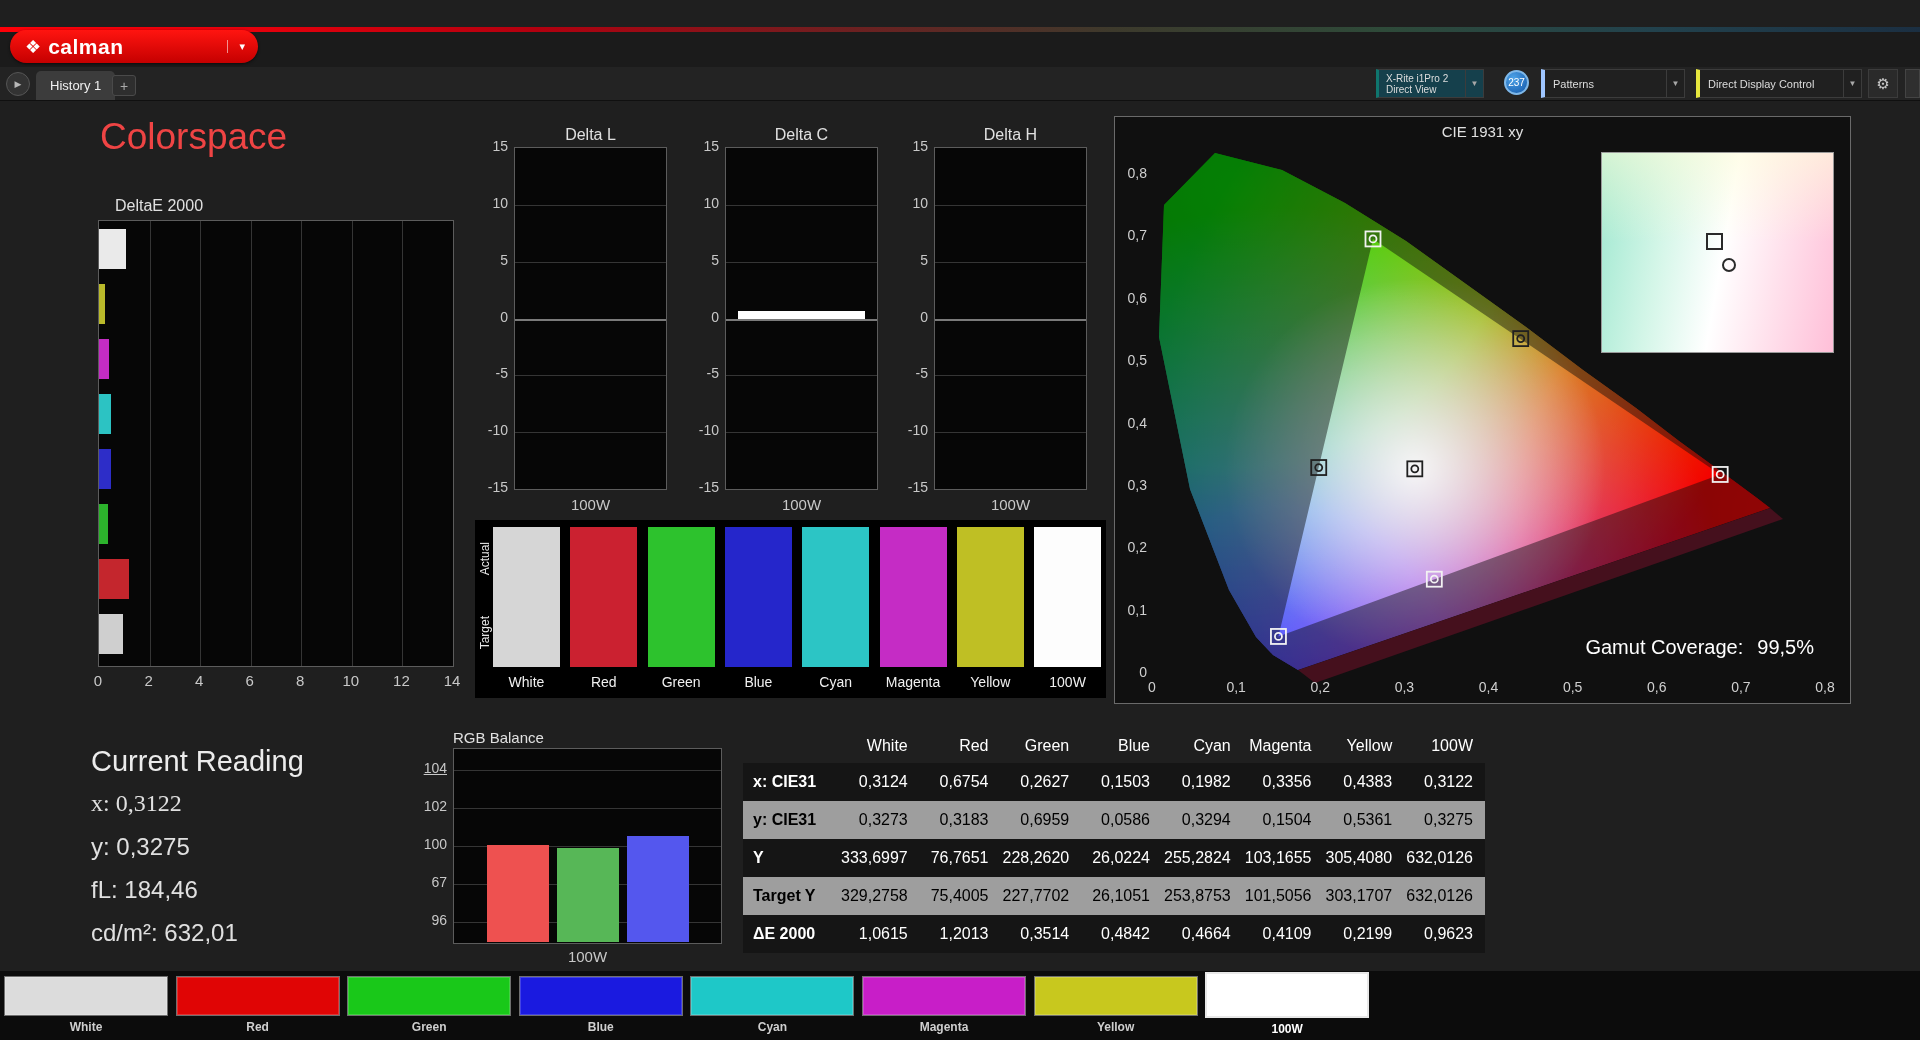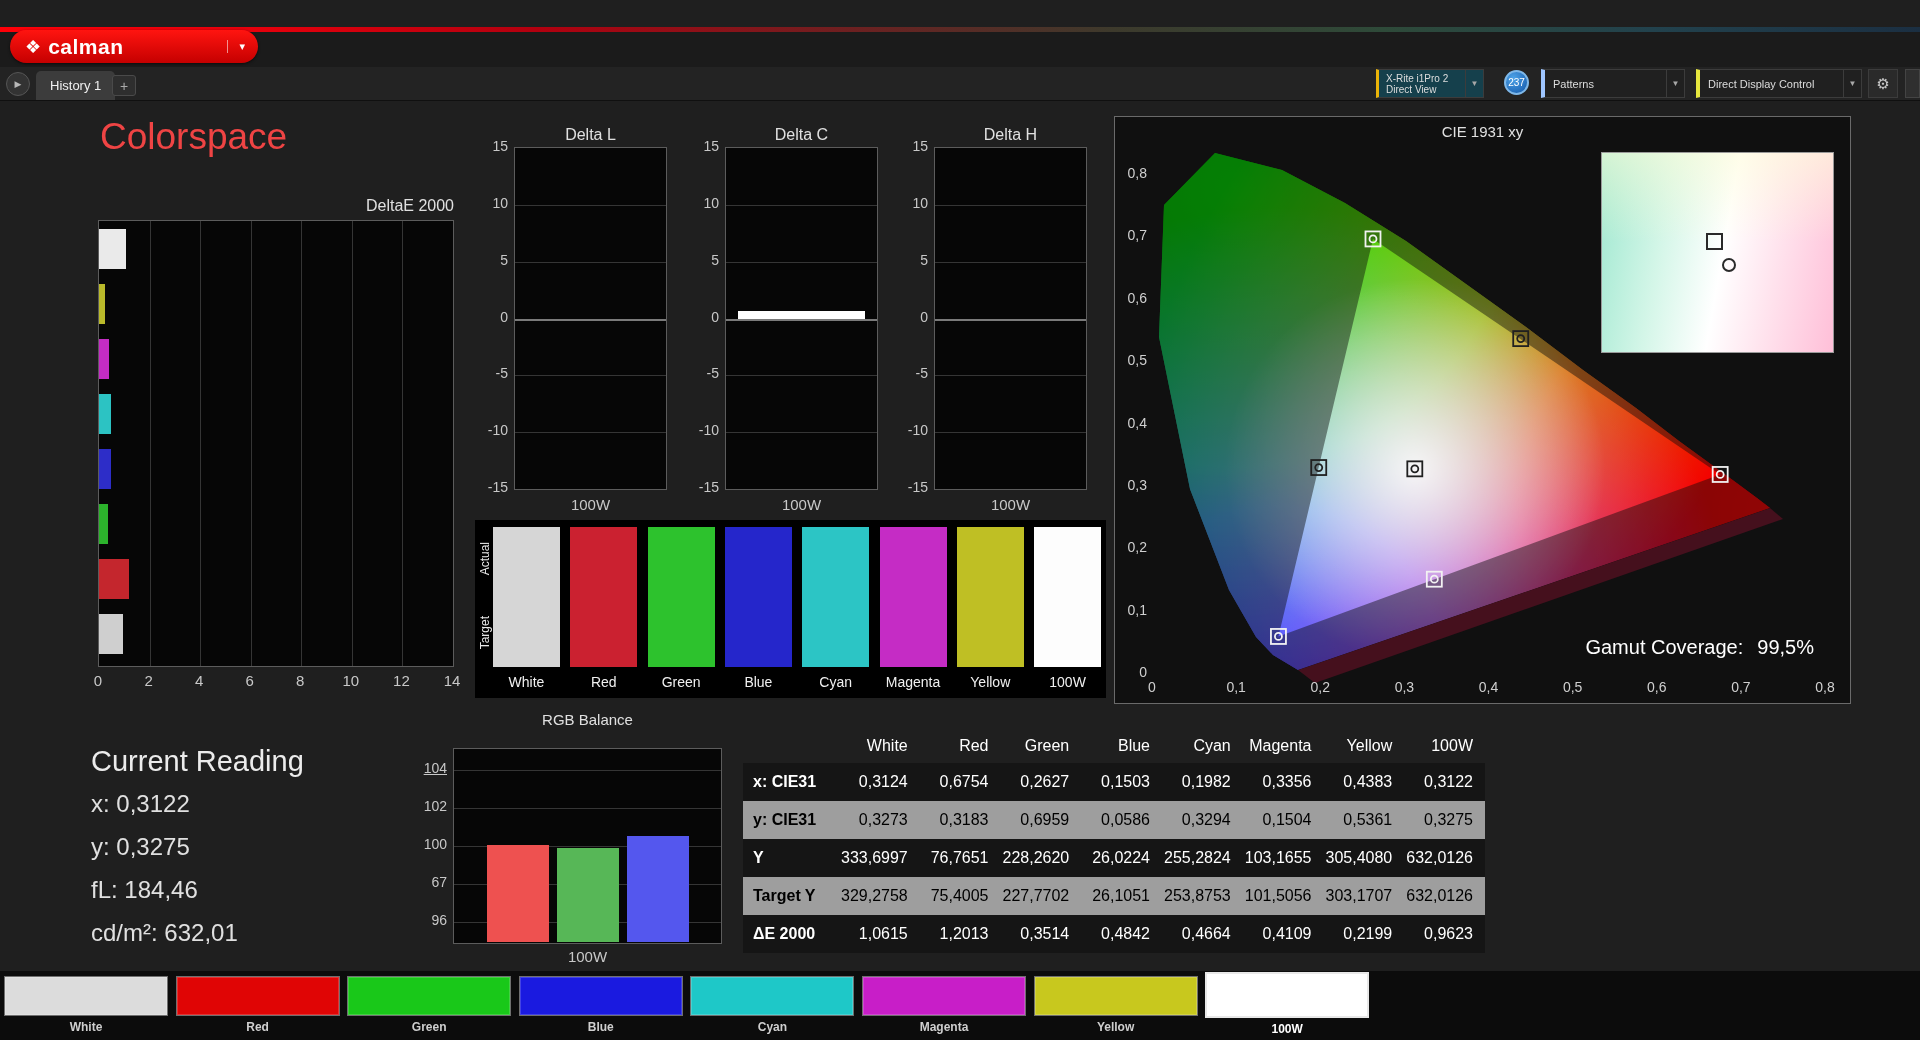--- a/index.html
+++ b/index.html
@@ -39,37 +39,37 @@
                 display:flex;align-items:center;justify-content:center;}
   .tab{position:absolute;left:36px;top:4px;height:29px;padding:0 14px;background:#3c3c3c;
        border-radius:5px 5px 0 0;color:#f0f0f0;font-size:13px;display:flex;align-items:center;}
   .add-tab{position:absolute;left:112px;top:8px;width:22px;height:19px;background:#2e2e2e;
            border:1px solid #4a4a4a;border-radius:3px;color:#aaa;font-size:14px;line-height:14px;
            display:flex;align-items:center;justify-content:center;}
   .dropdown{position:absolute;top:2px;height:29px;background:#202020;border:1px solid #3c3c3c;
             color:#ddd;display:flex;align-items:center;box-sizing:border-box;}
   .dd-caret{margin-left:auto;width:17px;text-align:center;font-size:8px;color:#a8a8a8;
             border-left:1px solid #3c3c3c;align-self:stretch;display:flex;align-items:center;justify-content:center;}
-  .meter-dd{left:1376px;width:108px;background:#15404c;border-left:3px solid #eab308;}
+  .meter-dd{left:1376px;width:108px;background:#15404c;border-left:3px solid #0f766e;}
   .meter-text{font-size:10px;line-height:11px;padding-left:7px;}
   .meter-badge{position:absolute;left:1504px;top:3px;width:25px;height:25px;border-radius:50%;
                background:radial-gradient(circle at 35% 30%,#4da3e8,#1256a8);color:#fff;font-size:10px;
                display:flex;align-items:center;justify-content:center;border:2px solid #7fb8e8;box-sizing:border-box;}
   .patterns-dd{left:1541px;width:144px;border-left:4px solid #9fc6ff;font-size:11px;padding-left:8px;}
   .ddc-dd{left:1696px;width:166px;border-left:4px solid #e7e73e;font-size:11px;padding-left:8px;}
   .gear-btn{position:absolute;left:1868px;top:2px;width:30px;height:29px;background:#2a2a2a;
             border:1px solid #3c3c3c;color:#c8c8c8;font-size:15px;display:flex;align-items:center;
             justify-content:center;box-sizing:border-box;}
   .edge-sliver{position:absolute;left:1905px;top:2px;width:15px;height:29px;background:#2f2f2f;border:1px solid #444;box-sizing:border-box;}
 
   
   #main{position:absolute;left:0;top:0;width:100%;height:100%;}
   .page-heading{position:absolute;left:100px;top:116px;font-size:37px;color:#ef4444;font-weight:400;}
 
-  .deltae-title{position:absolute;left:98px;top:197px;width:356px;text-align:right;font-size:16px;color:#e0e0e0;}
+  .deltae-title{position:absolute;left:115px;top:197px;width:356px;text-align:left;font-size:16px;color:#e0e0e0;}
   #deltae-chart{position:absolute;left:98px;top:220px;width:356px;height:447px;background:#060606;
                 border:1px solid #5c5c5c;box-sizing:border-box;overflow:hidden;}
   .gridline-v{position:absolute;top:0;bottom:0;width:1px;background:#353535;}
   .debar{position:absolute;left:0;}
   .deltae-xtick{position:absolute;top:672px;width:34px;text-align:center;font-size:15px;color:#c8c8c8;}
 
   .sc-title{position:absolute;top:126px;width:153px;text-align:center;font-size:16px;color:#e0e0e0;}
   .sc-box{position:absolute;top:147px;width:153px;height:343px;background:#060606;border:1px solid #5c5c5c;
           box-sizing:border-box;overflow:hidden;}
   .gridline-h{position:absolute;left:0;right:0;height:1px;background:#353535;}
@@ -93,23 +93,23 @@
   .cie-inset{position:absolute;left:486px;top:35px;width:233px;height:201px;border:1px solid #9a9a9a;box-sizing:border-box;
      background:linear-gradient(to bottom, rgba(255,252,214,.55), rgba(255,255,255,0) 45%),
                 linear-gradient(100deg,#9fe8d0 0%,#d4f6e8 28%,#ffffff 52%,#ffe4ee 72%,#ffbfd8 100%);}
   .inset-square{position:absolute;left:45%;top:40%;width:13px;height:13px;border:2px solid #2a2a2a;}
   .inset-circle{position:absolute;left:52%;top:53%;width:10px;height:10px;border:2px solid #2a2a2a;border-radius:50%;}
   .gamut-coverage{position:absolute;right:36px;bottom:44px;font-size:20px;color:#fff;}
   .gc-val{margin-left:14px;}
 
   .cr-title{position:absolute;left:91px;top:733px;font-size:29px;color:#ececec;margin-top:12px;}
   .cr-line{position:absolute;left:91px;font-size:24px;color:#e0e0e0;}
-  .cr1{top:790px;}.cr2{top:833px;}.cr3{top:876px;}.cr4{top:919px;}
-
-  .rgb-title{position:absolute;left:453px;top:711px;width:269px;text-align:center;font-size:15px;color:#e0e0e0;}
+  .cr1{top:790px;font-family:Liberation Serif, serif;}.cr2{top:833px;}.cr3{top:876px;}.cr4{top:919px;}
+
+  .rgb-title{position:absolute;left:453px;top:729px;width:269px;text-align:left;font-size:15px;color:#e0e0e0;}
   #rgb-chart{position:absolute;left:453px;top:748px;width:269px;height:196px;background:#060606;
              border:1px solid #5c5c5c;box-sizing:border-box;overflow:hidden;}
   .rgb-ylabel{position:absolute;left:413px;width:34px;text-align:right;font-size:14px;color:#c8c8c8;}
   .rgb-xlabel{position:absolute;left:453px;top:948px;width:269px;text-align:center;font-size:15px;color:#c8c8c8;}
   .rgb-bar{position:absolute;bottom:1px;}
 
   #results-table{position:absolute;left:743px;top:729px;width:742px;font-size:16px;color:#fff;}
   .trow{display:grid;grid-template-columns:96px repeat(8,1fr);height:38px;}
   .trow.header{height:34px;background:transparent;color:#fff;}
   .trow.dark{background:#151515;color:#fff;}

